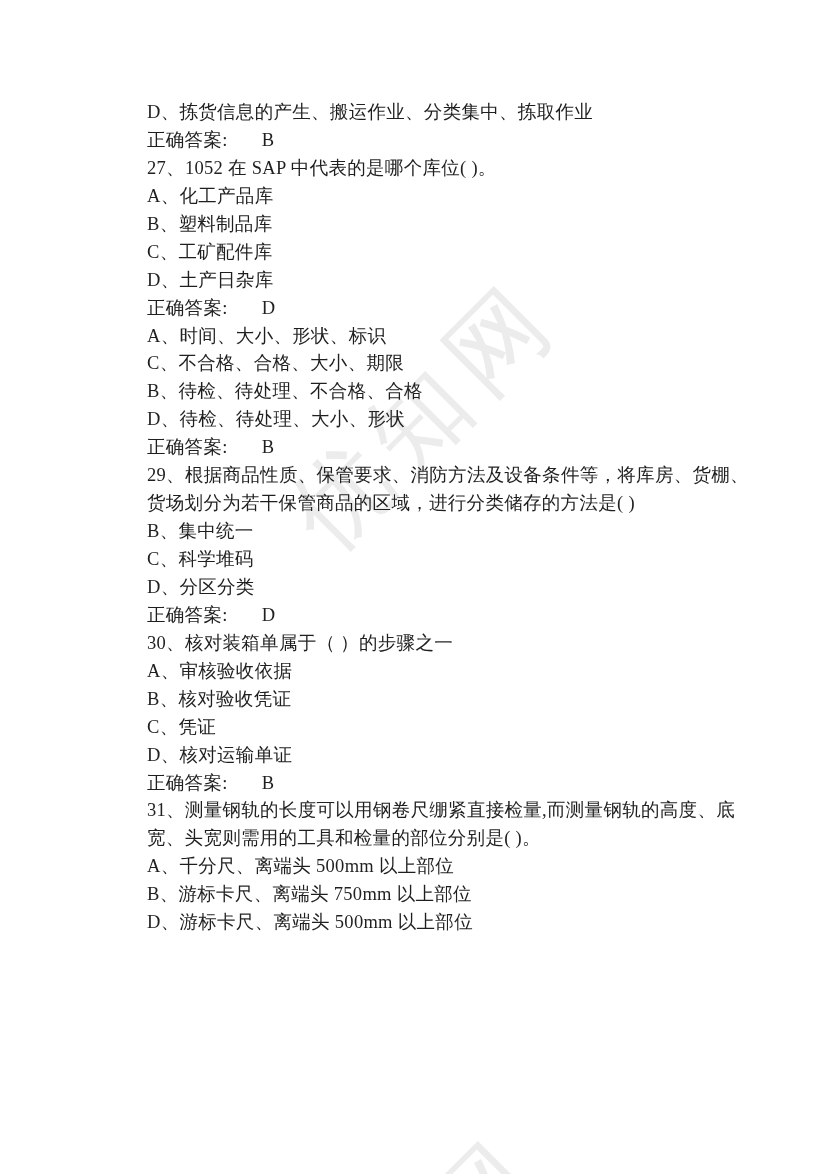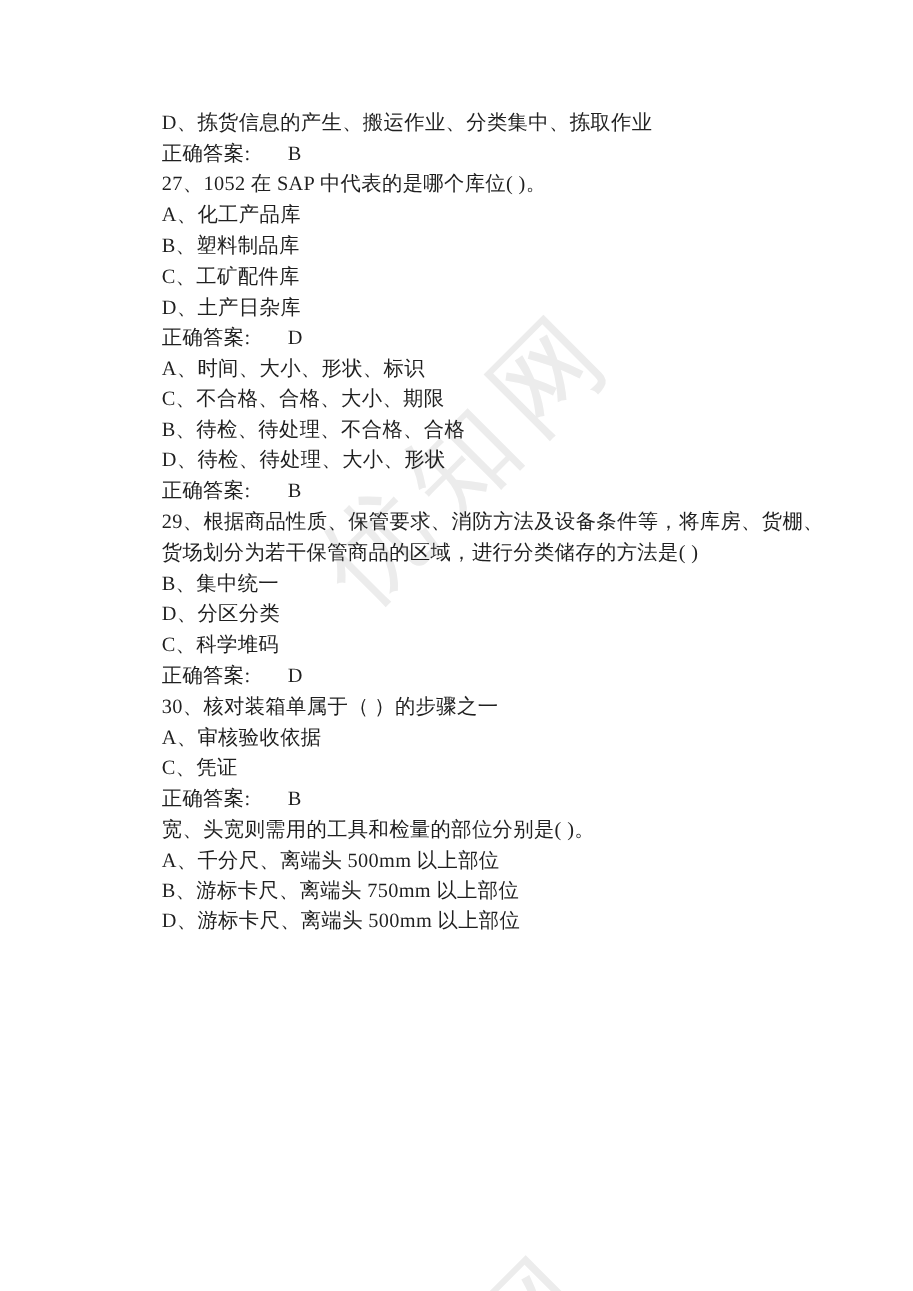--- a/index.html
+++ b/index.html
@@ -62,25 +62,28 @@
       <div class="line option">D、土产日杂库</div>
       <div class="line answer"><span>正确答案:</span><span class="answer-value">D</span></div>
       <div class="line option">A、时间、大小、形状、标识</div>
       <div class="line option">C、不合格、合格、大小、期限</div>
       <div class="line option">B、待检、待处理、不合格、合格</div>
       <div class="line option">D、待检、待处理、大小、形状</div>
       <div class="line answer"><span>正确答案:</span><span class="answer-value">B</span></div>
       <div class="line question">29、根据商品性质、保管要求、消防方法及设备条件等，将库房、货棚、</div>
       <div class="line question-cont">货场划分为若干保管商品的区域，进行分类储存的方法是( )</div>
       <div class="line option">B、集中统一</div>
+      <div class="line option">C、科学堆码</div>
       <div class="line option">D、分区分类</div>
-      <div class="line option">C、科学堆码</div>
       <div class="line answer"><span>正确答案:</span><span class="answer-value">D</span></div>
       <div class="line question">30、核对装箱单属于（ ）的步骤之一</div>
       <div class="line option">A、审核验收依据</div>
+      <div class="line option">B、核对验收凭证</div>
       <div class="line option">C、凭证</div>
+      <div class="line option">D、核对运输单证</div>
       <div class="line answer"><span>正确答案:</span><span class="answer-value">B</span></div>
+      <div class="line question">31、测量钢轨的长度可以用钢卷尺绷紧直接检量,而测量钢轨的高度、底</div>
       <div class="line question-cont">宽、头宽则需用的工具和检量的部位分别是( )。</div>
       <div class="line option">A、千分尺、离端头 500mm 以上部位</div>
       <div class="line option">B、游标卡尺、离端头 750mm 以上部位</div>
       <div class="line option">D、游标卡尺、离端头 500mm 以上部位</div>
     </div>
 </div>
 
 </body></html>

